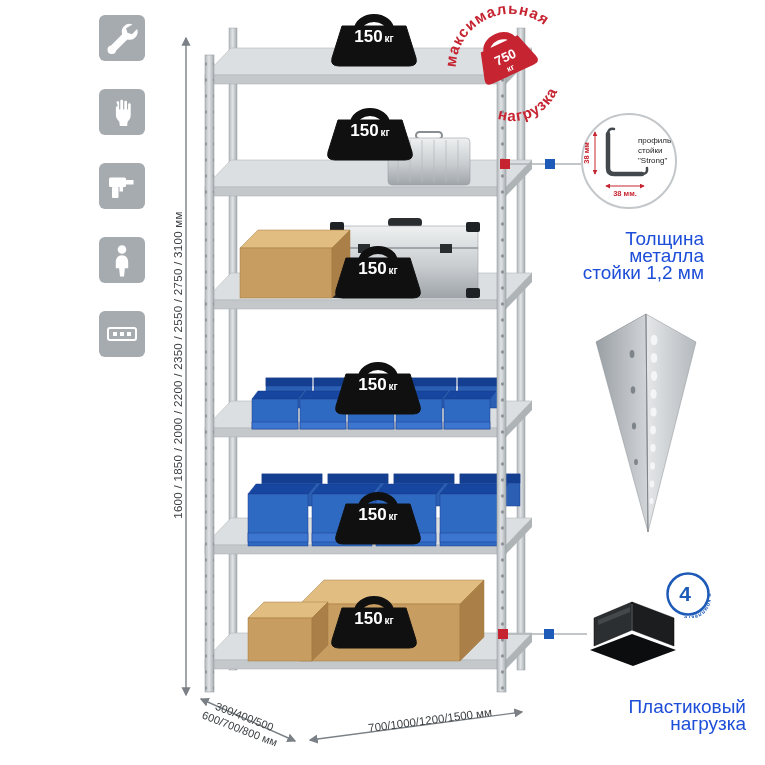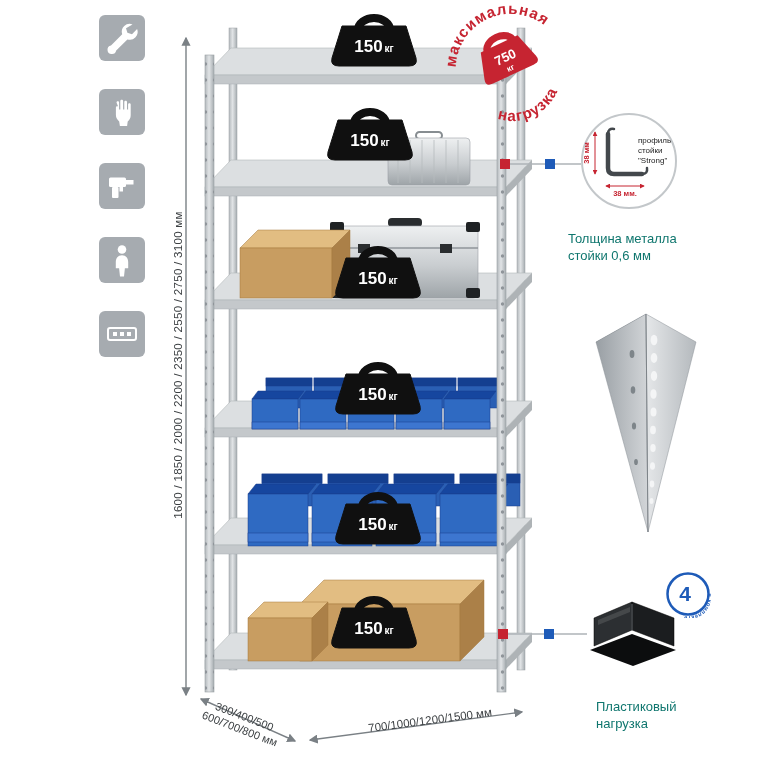--- a/index.html
+++ b/index.html
@@ -14,40 +14,40 @@
   .dim-label{position:absolute;color:#3c4043;font-size:11.5px;white-space:nowrap;z-index:6}
   .height-label{left:-122px;top:359px;width:600px;text-align:center;transform:rotate(-90deg);letter-spacing:.3px}
   .depth-label{left:178px;top:710px;width:128px;text-align:center;transform:rotate(21deg);font-size:11px;line-height:13px;white-space:normal}
   .width-label{left:330px;top:714px;width:200px;text-align:center;transform:rotate(-7.5deg)}
 
   .rack-svg{position:absolute;left:192px;top:8px;z-index:2}
 
   
   .weight-badge{position:absolute;width:104px;height:56px;z-index:4}
   .weight-badge svg{position:absolute;inset:0}
-  .weight-text{position:absolute;left:0;right:0;top:25px;text-align:center;color:#fff;white-space:nowrap}
+  .weight-text{position:absolute;left:0;right:0;top:15px;text-align:center;color:#fff;white-space:nowrap}
   .weight-text .wv{font-size:17px;font-weight:bold}
   .weight-text .wu{font-size:10px;font-weight:bold;margin-left:2px}
 
   
   .stamp{position:absolute;left:438px;top:2px;width:142px;height:132px;z-index:4}
   .stamp-arc{fill:var(--accent-red,#c62431);font-size:15px;font-weight:bold;letter-spacing:1px}
   .stamp-val{fill:#fff;font-size:13px;font-weight:bold;text-anchor:middle}
   .stamp-unit{fill:#fff;font-size:8px;font-weight:bold;text-anchor:middle}
   .fill-red{fill:var(--accent-red,#c62431)}
   .stroke-red{stroke:var(--accent-red,#c62431)}
 
   
   .profile-circle{position:absolute;left:580px;top:112px;width:98px;height:98px;z-index:3}
   .pc-dim{fill:var(--accent-red,#c62431);font-size:7.5px;font-weight:bold}
   .pc-label{fill:#222;font-size:8px}
 
-  .caption{position:absolute;text-align:left;color:#0f766e;font-size:13px;line-height:17px;z-index:3}
+  .caption{position:absolute;text-align:right;color:#1d4ed8;font-size:19px;line-height:17px;z-index:3}
   .caption-profile{left:568px;top:230px;width:136px}
-  .caption-foot{left:596px;top:698px;width:134px}
+  .caption-foot{left:612px;top:698px;width:134px}
 
   .angle-post{position:absolute;left:588px;top:306px;z-index:2}
   .foot-img{position:absolute;left:586px;top:588px;z-index:2}
   .foot-badge{position:absolute;left:664px;top:570px;width:48px;height:48px;z-index:4}
   .fb-num{fill:var(--accent-blue,#1e5bb8);font-size:21px;font-weight:bold;text-anchor:middle}
   .fb-arc{fill:var(--accent-blue,#1e5bb8);font-size:5.6px;font-weight:bold;letter-spacing:.4px}
 
   .marker{position:absolute;width:10px;height:10px;z-index:6}
   .marker.red{background:var(--accent-red,#c62431)}
   .marker.blue{background:var(--accent-blue,#1e5bb8)}
@@ -327,21 +327,21 @@
     <text class="pc-dim" transform="rotate(-90 9 41)" x="9" y="41" text-anchor="middle">38 мм</text>
     <line x1="26" y1="74" x2="64" y2="74" class="stroke-red" stroke-width="1" marker-start="url(#ahr)" marker-end="url(#ahr)"></line>
     <text class="pc-dim" x="45" y="84" text-anchor="middle">38 мм.</text>
     <text class="pc-label" x="58" y="31">профиль</text>
     <text class="pc-label" x="58" y="41">стойки</text>
     <text class="pc-label" x="58" y="51">"Strong"</text>
   </svg>
 </div>
 <div class="caption caption-profile">
   <div>Толщина металла</div>
-  <div>стойки 0,6 мм</div>
+  <div>стойки 1,2 мм</div>
 </div>
 
 <svg class="angle-post" width="115" height="230" viewBox="0 0 115 230">
   <defs>
     <linearGradient id="gang1" x1="0" y1="0" x2="1" y2="0">
         <stop offset="0" stop-color="#999fa4"></stop>
         <stop offset="1" stop-color="#d2d5d8"></stop>
       </linearGradient>
     <linearGradient id="gang2" x1="0" y1="0" x2="1" y2="0">
         <stop offset="0" stop-color="#e5e7e9"></stop>

